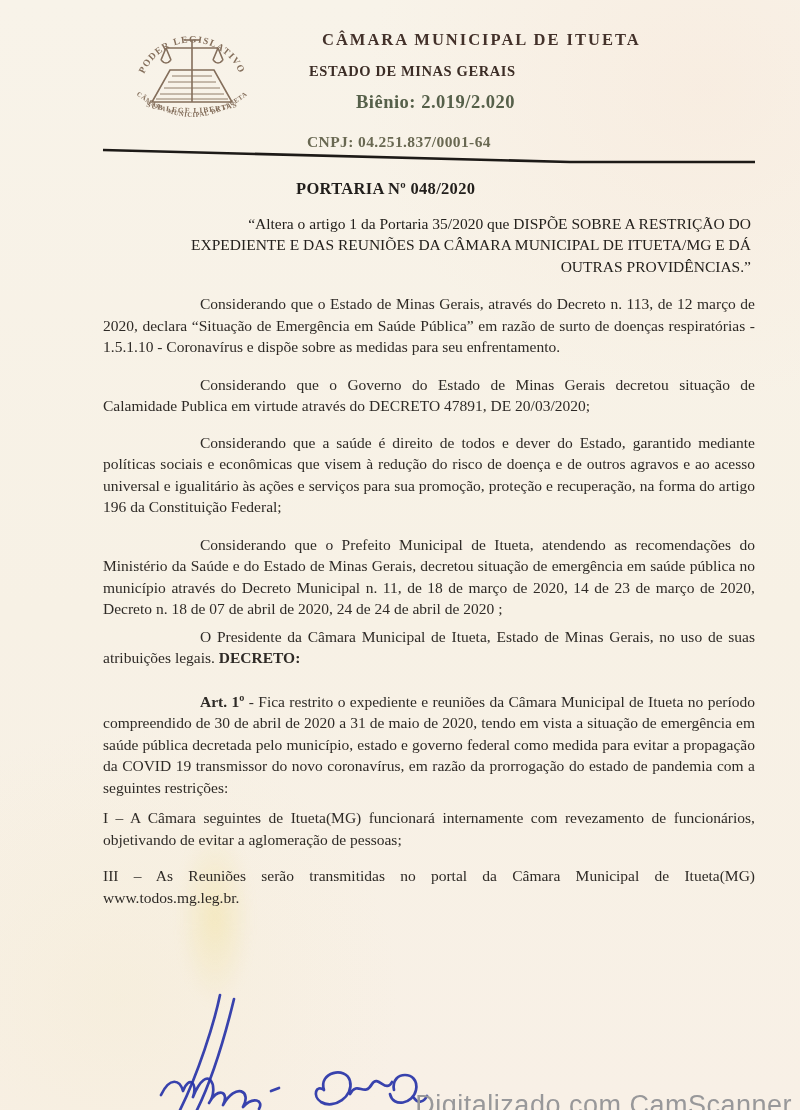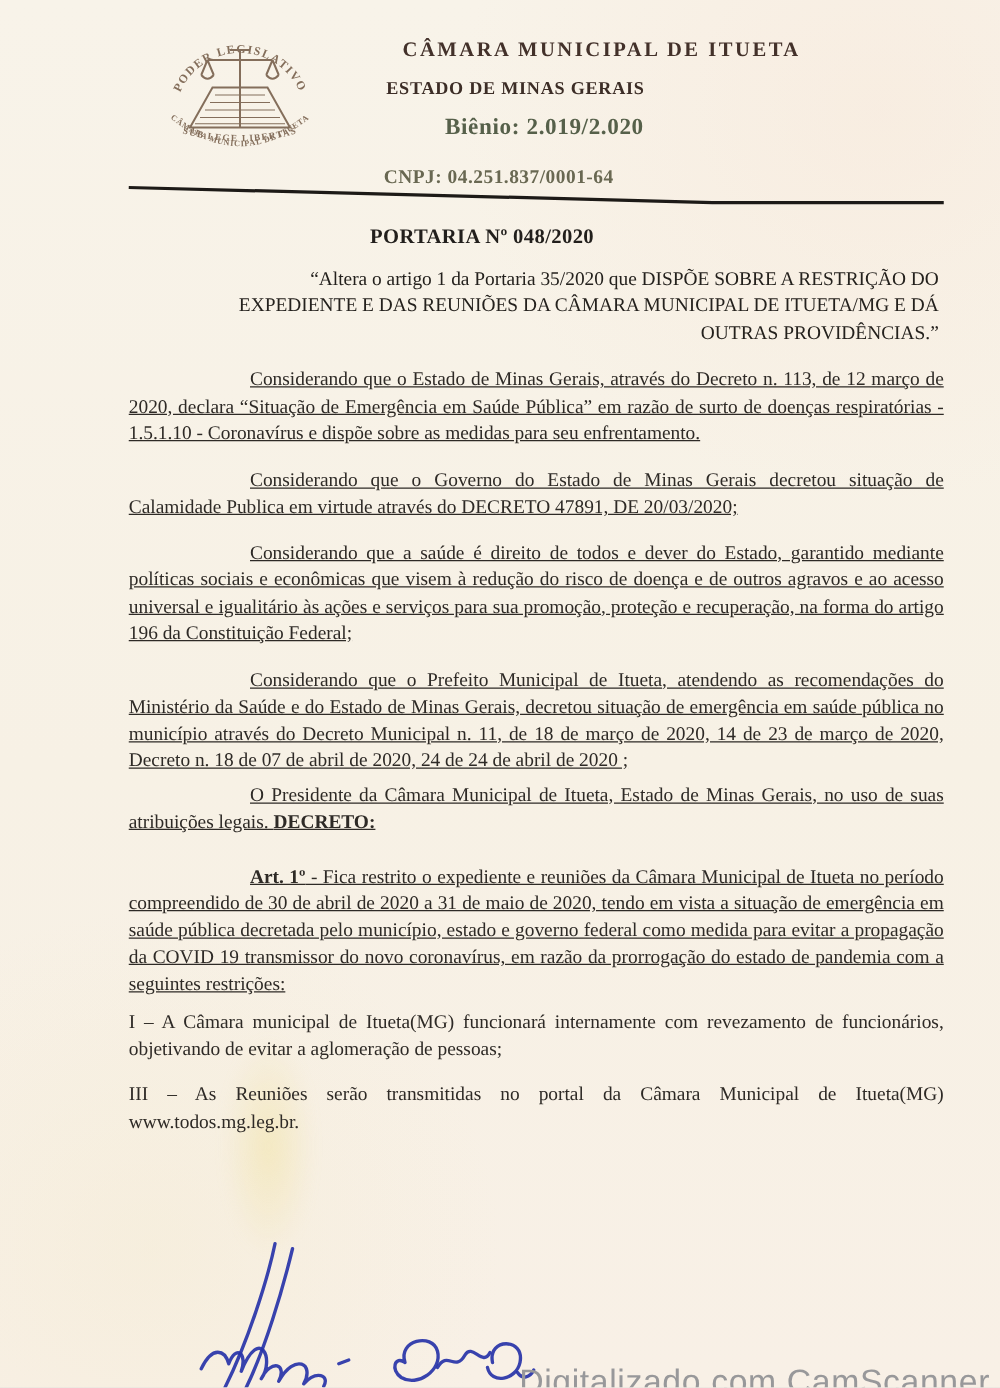--- a/index.html
+++ b/index.html
@@ -22,21 +22,21 @@
   .hline{position:absolute;font-weight:bold;}
   .org-name{left:322px;top:30px;font-size:16.5px;letter-spacing:2px;color:#43312a;font-weight:600;}
   .org-state{left:309px;top:63px;font-size:14.5px;letter-spacing:.6px;color:#3c2d26;}
   .biennium{left:356px;top:92px;font-size:18.5px;color:#56604a;letter-spacing:.5px;}
   .cnpj{left:307px;top:133px;font-size:15.5px;color:#5a5a42;opacity:.9;letter-spacing:.4px;}
   .rule{position:absolute;left:0;top:138px;width:800px;height:40px;}
   
   .content{position:absolute;left:103px;top:178px;width:652px;font-size:15.5px;line-height:21.5px;}
   .doc-title{font-weight:bold;font-size:16.5px;margin:0 0 13px 193px;letter-spacing:.3px;color:#221f1c;}
   .quote{font-weight:normal;margin:0 0 16px 88px;width:560px;line-height:21.5px;color:#24211d;text-align:right;}
-  .para{text-align:justify;text-indent:97px;margin:0 0 16px 0;text-decoration:underline;}
+  .para{text-align:justify;text-indent:97px;margin:0 0 16px 0;}
   .item{text-align:justify;text-indent:0;margin:0 0 16px 0;}
   .mb6{margin-bottom:6px;} .mb9{margin-bottom:9px;} .mb15{margin-bottom:15px;}
   .mb17{margin-bottom:17px;} .mb22{margin-bottom:22px;}
   .b{font-weight:bold;}
   
   .sig1{position:absolute;left:158px;top:992px;width:135px;height:122px;}
   .sig2{position:absolute;left:290px;top:1066px;width:140px;height:48px;}
   .sig-path{fill:none;stroke:#2733a8;stroke-width:2.7;stroke-linecap:round;stroke-linejoin:round;opacity:.92;}
   
   .watermark{
@@ -102,21 +102,21 @@
 
     <p class="para">Considerando que o Estado de Minas Gerais, através do Decreto n. 113, de 12 março de 2020, declara “Situação de Emergência em Saúde Pública” em razão de surto de doenças respiratórias - 1.5.1.10 - Coronavírus e dispõe sobre as medidas para seu enfrentamento.</p>
     <p class="para mb15">Considerando que o Governo do Estado de Minas Gerais decretou situação de Calamidade Publica em virtude através do DECRETO 47891, DE 20/03/2020;</p>
     <p class="para">Considerando que a saúde é direito de todos e dever do Estado, garantido mediante políticas sociais e econômicas que visem à redução do risco de doença e de outros agravos e ao acesso universal e igualitário às ações e serviços para sua promoção, proteção e recuperação, na forma do artigo 196 da Constituição Federal;</p>
     <p class="para mb6">Considerando que o Prefeito Municipal de Itueta, atendendo as recomendações do Ministério da Saúde e do Estado de Minas Gerais, decretou situação de emergência em saúde pública no município através do Decreto Municipal n. 11, de 18 de março de 2020, 14 de 23 de março de 2020, Decreto n. 18 de 07 de abril de 2020, 24 de 24 de abril de 2020 ;</p>
 
     <p class="para mb22"><span>O Presidente da Câmara Municipal de Itueta, Estado de Minas Gerais, no uso de suas atribuições legais. </span><span class="b">DECRETO:</span></p>
 
     <p class="para mb9"><span class="b">Art. 1º</span><span> - Fica restrito o expediente e reuniões da Câmara Municipal de Itueta no período compreendido de 30 de abril de 2020 a 31 de maio de 2020, tendo em vista a situação de emergência em saúde pública decretada pelo município, estado e governo federal como medida para evitar a propagação da COVID 19 transmissor do novo coronavírus, em razão da prorrogação do estado de pandemia com a seguintes restrições:</span></p>
 
-    <p class="item mb15">I – A Câmara municipal de Itueta(MG) funcionará internamente com revezamento de funcionários, objetivando de evitar a aglomeração de pessoas;</p>
+    <p class="item mb15">I – A Câmara seguintes de Itueta(MG) funcionará internamente com revezamento de funcionários, objetivando de evitar a aglomeração de pessoas;</p>
     <p class="item mb17">III – As Reuniões serão transmitidas no portal da Câmara Municipal de Itueta(MG) www.todos.mg.leg.br.</p>
   </div>
 
   <svg class="sig1" viewBox="0 0 135 122" aria-hidden="true">
     <path class="sig-path" d="M62,3 C56,32 40,82 22,118"></path>
     <path class="sig-path" d="M76,7 C68,40 54,88 38,120"></path>
     <path class="sig-path" d="M3,103 C12,84 22,88 25,99 C31,83 40,91 35,105 C50,68 62,96 51,111 C59,95 72,99 65,113 C78,90 94,99 85,115 C95,104 106,108 101,117"></path>
     <path class="sig-path" d="M113,99 L121,96"></path>
   </svg>
   <svg class="sig2" viewBox="0 0 140 48" aria-hidden="true">

